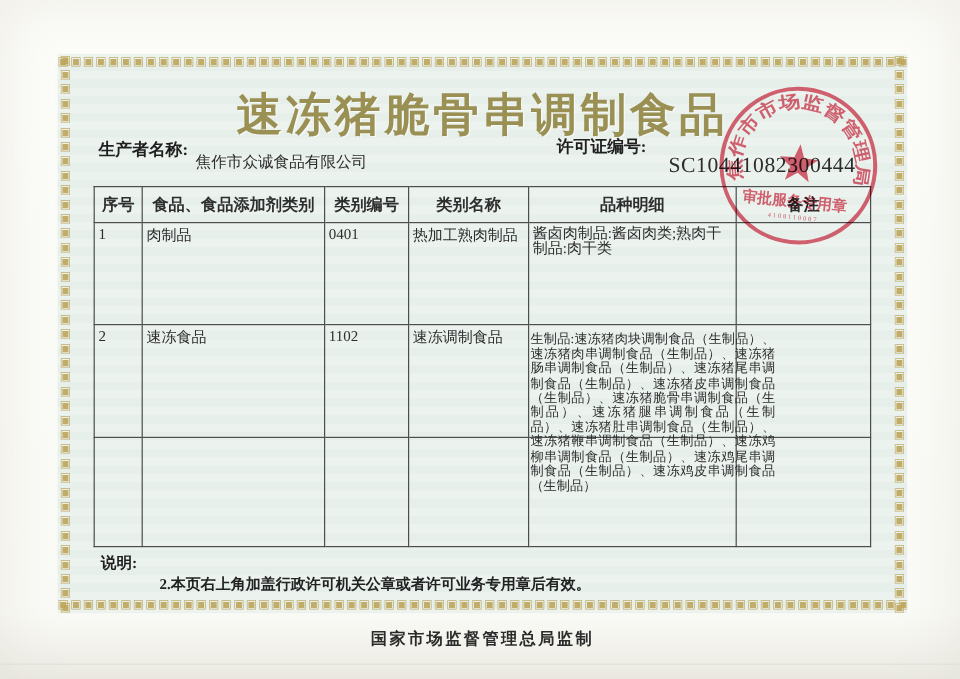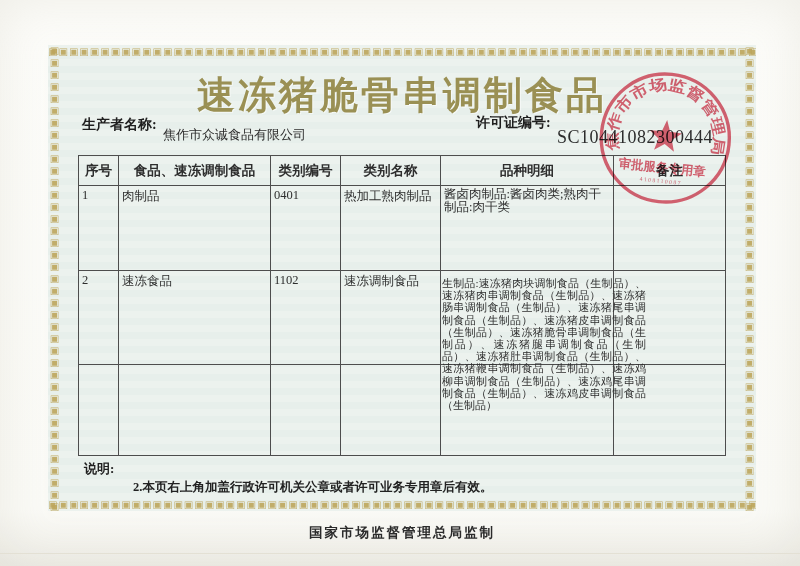--- a/index.html
+++ b/index.html
@@ -33,21 +33,21 @@
     position:absolute; left:48px; top:70px; width:708px;
     text-align:center; font-size:38px; font-weight:bold;
     color:#9a9054; letter-spacing:3px;
     text-shadow:1px 1px 0 rgba(255,255,255,.6);
   }
 
   .lbl { position:absolute; font-size:14px; font-weight:bold; color:#1f1f1f; }
   .val { position:absolute; color:#2c2c2c; }
   .producer-label { left:82px;  top:116px; }
   .producer-value { left:163px; top:126px; font-size:13px; }
-  .license-label  { left:476px; top:114px; }
+  .license-label  { left:464px; top:114px; }
   .license-value  { left:557px; top:127px; font-size:18px; letter-spacing:.5px; }
 
   table.spec {
     position:absolute; left:78px; top:155px;
     border-collapse:collapse; table-layout:fixed; width:647px;
     color:#2e2e2e;
   }
   table.spec td, table.spec th {
     border:1px solid #4d4d4d; vertical-align:top;
     font-size:12.5px; padding:2px 3px; text-align:left; font-weight:normal;
@@ -111,21 +111,21 @@
       <col style="width:40px">
         <col style="width:152px">
         <col style="width:70px">
       <col style="width:100px">
         <col style="width:173px">
         <col style="width:112px">
     </colgroup>
     <tbody>
         <tr class="hdr">
       <th>序号</th>
-      <th>食品、速冻调制食品</th>
+      <th>食品、食品添加剂类别</th>
       <th>类别编号</th>
       <th>类别名称</th>
       <th>品种明细</th>
       <th>备注</th>
     </tr>
     <tr class="r1">
       <td class="no">1</td>
       <td>肉制品</td>
       <td>0401</td>
       <td>热加工熟肉制品</td>

